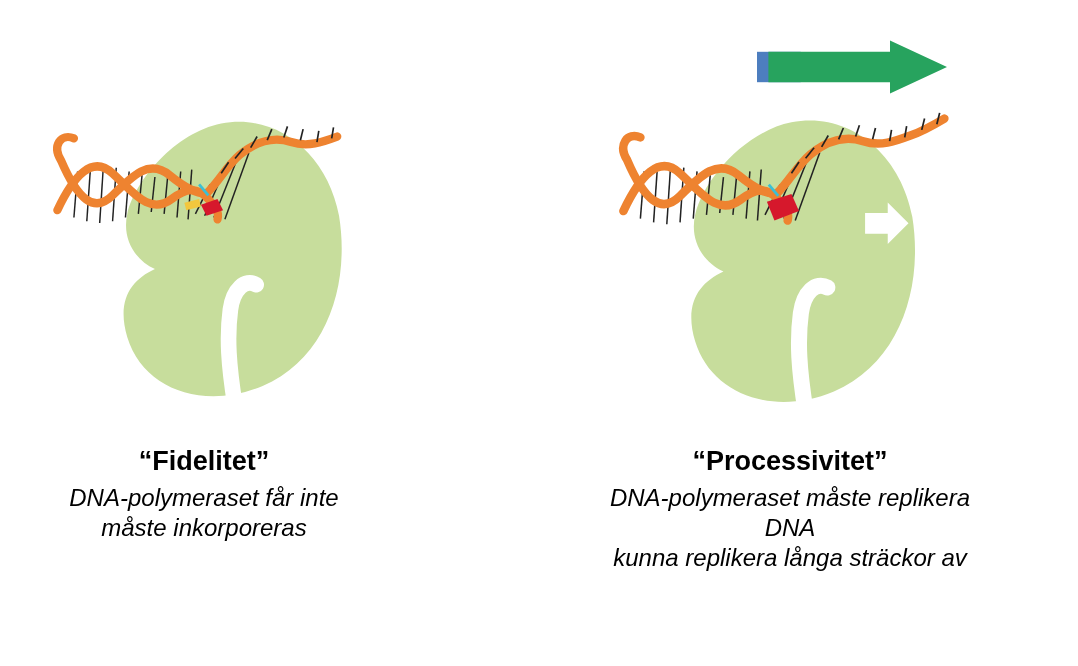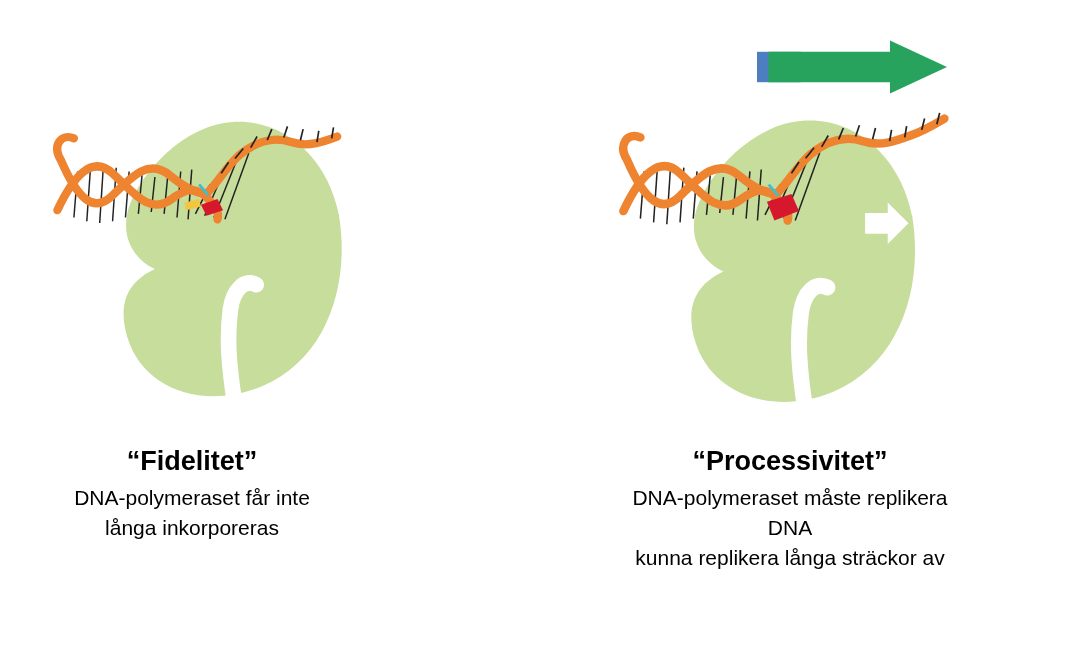--- a/index.html
+++ b/index.html
@@ -24,31 +24,32 @@
     margin:0 auto;
     font-family:"Liberation Sans", sans-serif;
     color:var(--text);
     overflow:hidden;
   }
   .illustration{position:absolute;}
   .illu-left{left:46px;top:96px;width:332px;height:313px;}
   .illu-right{left:612px;top:94px;width:340px;height:321px;}
   .direction-arrow{position:absolute;left:757px;top:40px;width:190px;height:54px;}
   .caption-block{position:absolute;text-align:center;}
-  .caption-left{left:16px;top:444px;width:352px;}
+  .caption-left{left:28px;top:444px;width:352px;}
   .caption-right{left:572px;top:444px;width:436px;}
   .panel-title{
     font-size:27px;
     font-weight:bold;
     line-height:34px;
     margin-bottom:5px;
   }
   .caption-line{
-    font-size:21px;
+    font-size:24px;
     line-height:30px;
+    font-style:italic;
   }
   svg{display:block;width:100%;height:100%;}
 </style>
 </head>
 <body>
 
 <div class="canvas">
 
   <div class="illustration illu-left">
     <svg viewBox="0 0 360 340" aria-hidden="true">
@@ -156,21 +157,21 @@
         <line x1="166" y1="96" x2="176" y2="108" stroke="var(--highlight-cyan)" stroke-width="3"></line>
       </g>
 
       <polygon points="268,126 292,126 292,115 314,137 292,159 292,148 268,148" fill="var(--movement-arrow-white)"></polygon>
     </svg>
   </div>
 
   <div class="caption-block caption-left">
     <div class="panel-title">“Fidelitet”</div>
     <div class="caption-line">DNA-polymeraset får inte</div>
-    <div class="caption-line">långa inkorporeras</div>
+    <div class="caption-line">måste inkorporeras</div>
   </div>
 
   <div class="caption-block caption-right">
     <div class="panel-title">“Processivitet”</div>
     <div class="caption-line">DNA-polymeraset måste replikera</div>
     <div class="caption-line">DNA</div>
     <div class="caption-line">kunna replikera långa sträckor av</div>
   </div>
 
 </div>

